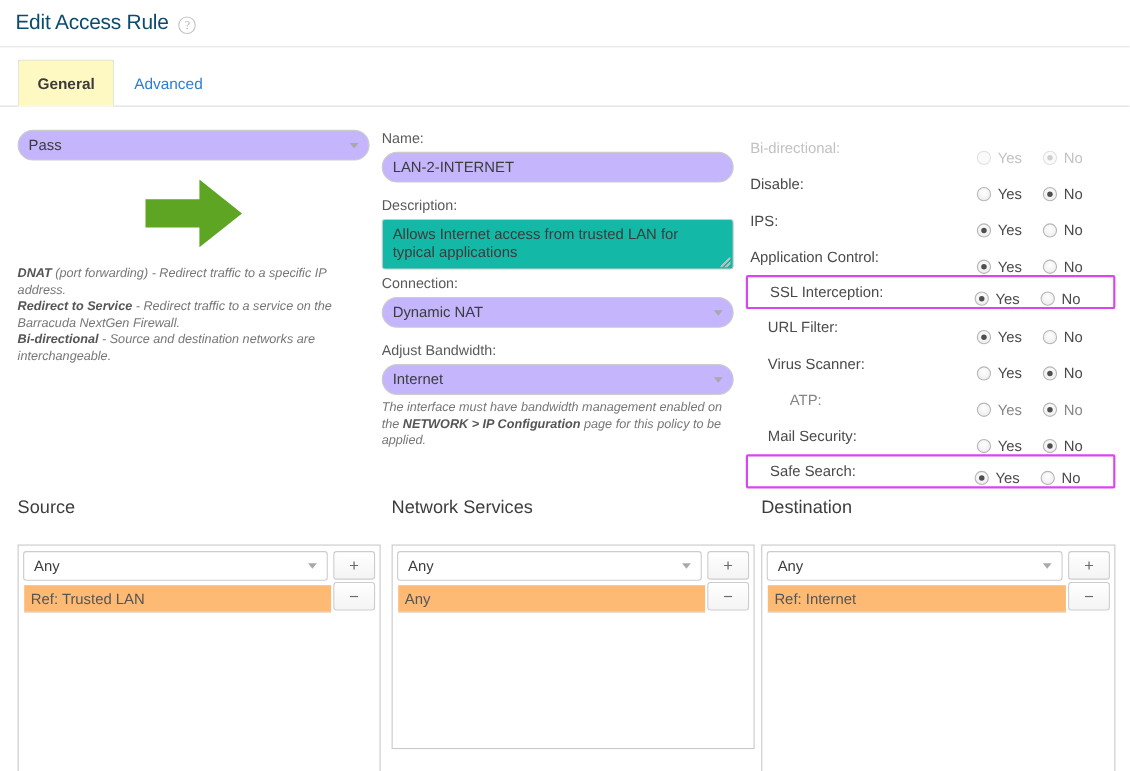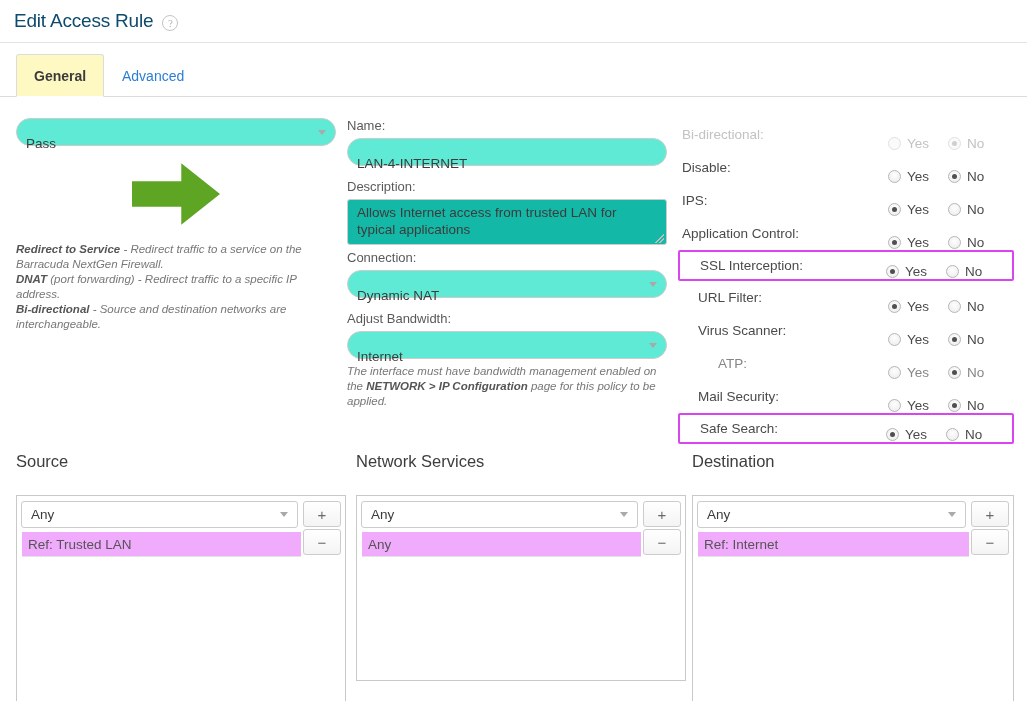--- a/index.html
+++ b/index.html
@@ -61,22 +61,22 @@
   .col-left   { left: 16px;  width: 320px; }
   .col-mid    { left: 347px; width: 320px; }
   .col-right  { left: 680px; width: 332px; }
 
   .fld-label {
     font-size: 13px; color: #5a5a5a; margin-bottom: 5px; display: block;
   }
   .sel, .txt {
     width: 100%; height: 28px;
     border: 1px solid #ccc; border-radius: 14px;
-    background: #5eead4; font-size: 13.5px; color: #3c3c3c;
-    padding: 12px 9px; line-height: 26px; position: relative;
+    background: #c4b5fd; font-size: 13.5px; color: #3c3c3c;
+    padding: 0 9px; line-height: 26px; position: relative;
   }
   .sel { padding-right: 24px; }
   .caret {
     position: absolute; right: 9px; top: 11px;
     width: 0; height: 0;
     border-left: 4px solid transparent; border-right: 4px solid transparent;
     border-top: 5px solid #a9a9a9;
   }
   .area {
     width: 100%; height: 46px;
@@ -169,21 +169,21 @@
   .pbtns { width: 38px; margin-left: 5px; display: flex; flex-direction: column; gap: 2px; }
   .pbtn {
     height: 26px; border: 1px solid #cccccc; border-radius: 3px;
     background: linear-gradient(to bottom, #ffffff 0%, #f4f4f4 100%);
     display: flex; align-items: center; justify-content: center;
     font-size: 15px; color: #6a6a6a; line-height: 1;
   }
   .listitem {
     position: absolute; left: 5px; top: 36px; right: 44px;
     height: 25px; line-height: 25px;
-    background: #f0abfc; border-bottom: 1px solid #e4e4e4;
+    background: #fdba74; border-bottom: 1px solid #e4e4e4;
     font-size: 13.5px; color: #555; padding-left: 6px;
   }
   .panel-foot {
     border: 1px solid #c9c9c9; border-top: none;
     background: #f1f1f1; height: 26px;
     display: flex; align-items: center; padding-left: 8px; gap: 14px;
   }
   .foot-item { display: flex; align-items: center; font-size: 11.5px; color: #3f3f3f; }
   .foot-item .rbtn { width: 11px; height: 11px; }
   .foot-item .rbtn.on::after { left: 2.5px; top: 2.5px; width: 4px; height: 4px; }
@@ -209,34 +209,34 @@
   <div class="col col-left">
     <div class="sel">
       <span>Pass</span>
       <span class="caret"></span>
     </div>
     <div class="arrow-wrap">
       <div class="arrow"></div>
     </div>
     <div class="helptext">
       <div>
+        <b>DNAT</b><span> (port forwarding) - Redirect traffic to a specific IP address.</span>
+      </div>
+      <div>
         <b>Redirect to Service</b><span> - Redirect traffic to a service on the Barracuda NextGen Firewall.</span>
-      </div>
-      <div>
-        <b>DNAT</b><span> (port forwarding) - Redirect traffic to a specific IP address.</span>
       </div>
       <div>
         <b>Bi-directional</b><span> - Source and destination networks are interchangeable.</span>
       </div>
     </div>
   </div>
 
   <div class="col col-mid">
     <label class="fld-label">Name:</label>
-    <div class="txt">LAN-4-INTERNET</div>
+    <div class="txt">LAN-2-INTERNET</div>
 
     <label class="fld-label" style="margin-top:13px">Description:</label>
     <div class="area">
       <span>Allows Internet access from trusted LAN for typical applications</span>
       <span class="resize-grip"></span>
     </div>
 
     <label class="fld-label" style="margin-top:5px">Connection:</label>
     <div class="sel">
       <span>Dynamic NAT</span>

